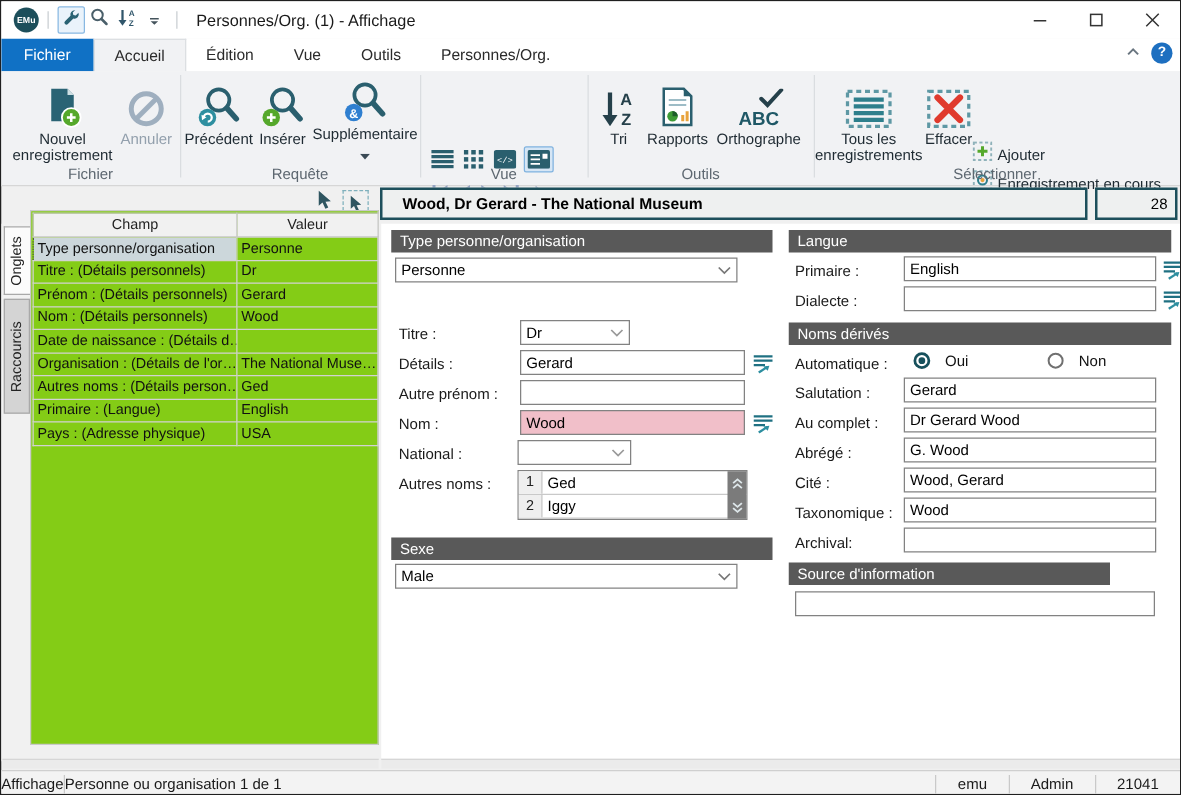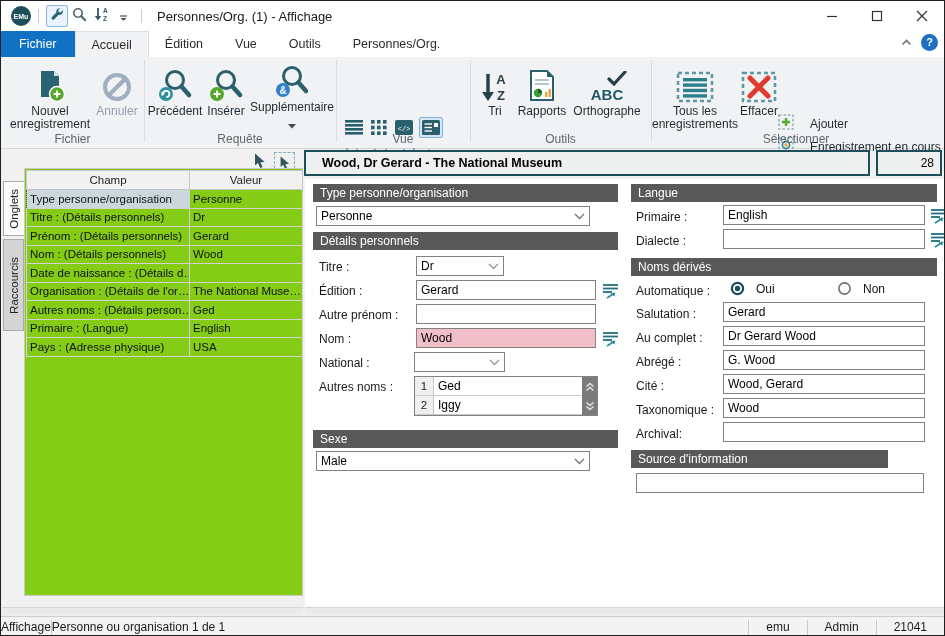--- a/index.html
+++ b/index.html
@@ -36,21 +36,21 @@
   .bigbtn .ic{ height:44px; display:flex; align-items:flex-end; justify-content:center; }
   .bigbtn .lbl{ font-size:12px; line-height:13px; color:#1e2a32; text-align:center; margin-top:2px; }
   .bigbtn.disabled .lbl{ color:#93a0ad; }
   .caret-dn{ margin-top:1px; }
   .viewicons{ position:absolute; left:343px; top:60px; display:flex; align-items:center; gap:5px; }
   .vicon{ width:20px; height:17px; display:flex; align-items:center; justify-content:center; }
   .vicon.active{ background:#D6E6F5; border:1px solid #7FB2DF; border-radius:2px; width:24px; height:21px; }
   .navicons{ position:absolute; left:343px; top:90px; display:flex; align-items:center; gap:3px; }
   .smallcol{ position:absolute; left:777px; top:58px; }
   .smallbtn{ display:flex; align-items:center; height:17px; margin-bottom:6px; }
-  .smallbtn .lbl{ font-size:12px; color:#1e2a32; margin-left:16px; white-space:nowrap; }
+  .smallbtn .lbl{ font-size:12px; color:#1e2a32; margin-left:4px; white-space:nowrap; }
   
   .recbox{ position:absolute; top:149px; height:26px; background:#eef0f0; border:2px solid #1D4F5B;
     display:flex; align-items:center; }
   .rec-title{ left:303px; width:566px; padding-left:16px; font-size:12.5px; font-weight:bold; color:#000; }
   .rec-count{ left:875px; width:66px; justify-content:flex-end; padding-right:6px; font-size:12px; color:#000;text-align:center; }
   .sel-icons{ position:absolute; left:251px; top:151px; display:flex; align-items:center; gap:7px; }
   .boxed-cursor{ width:21px; height:21px; border:1.5px dashed #7FB0BC; display:flex; align-items:center; justify-content:center; }
   
   .tabstrip-bg{ position:absolute; left:0; top:178px; width:23px; height:430px; background:#f1f1f1; }
   .vtab{ position:absolute; left:2px; width:21px; border:1px solid #a9a9a9; display:flex; align-items:center; justify-content:center; }
@@ -483,30 +483,29 @@
   <div class="form-panel"></div>
 
   <div class="sechdr" style="left:312px;top:183px;width:305px">Type personne/organisation</div>
   <div class="dd" style="left:315px;top:205px;width:274px">
     <span class="dd-text">Personne</span>
     <svg width="11" height="7" viewBox="0 0 11 7">
         <path d="M1 1 L5.5 5.5 L10 1" fill="none" stroke="#777" stroke-width="1.4"></path>
       </svg>
   </div>
 
-  <div class="sechdr" style="left:312px;top:231px;width:305px">Détails personnels</div>
   <div class="flabel" style="left:318px;top:259px">Titre :</div>
   <div class="dd" style="left:415px;top:255px;width:88px">
     <span class="dd-text">Dr</span>
     <svg width="11" height="7" viewBox="0 0 11 7">
         <path d="M1 1 L5.5 5.5 L10 1" fill="none" stroke="#999" stroke-width="1.4"></path>
       </svg>
   </div>
 
-  <div class="flabel" style="left:318px;top:283px">Édition :</div>
+  <div class="flabel" style="left:318px;top:283px">Détails :</div>
   <input class="txt" style="left: 415px; top: 279px; width: 180px;" value="Gerard">
   <span class="lookup" style="left:601px;top:281px">
     <svg width="17" height="17" viewBox="0 0 17 17">
         <g stroke="#1F7082" stroke-width="1.8">
           <line x1="1" y1="3" x2="16" y2="3"></line>
           <line x1="1" y1="6.5" x2="16" y2="6.5"></line>
           <line x1="1" y1="10" x2="10" y2="10"></line>
         </g>
         <path d="M5 16 L12 11.5" stroke="#2E8FA0" stroke-width="1.8"></path>
         <polygon points="13.5,10.5 8.5,11.2 12.2,14.6" fill="#2E8FA0"></polygon>

